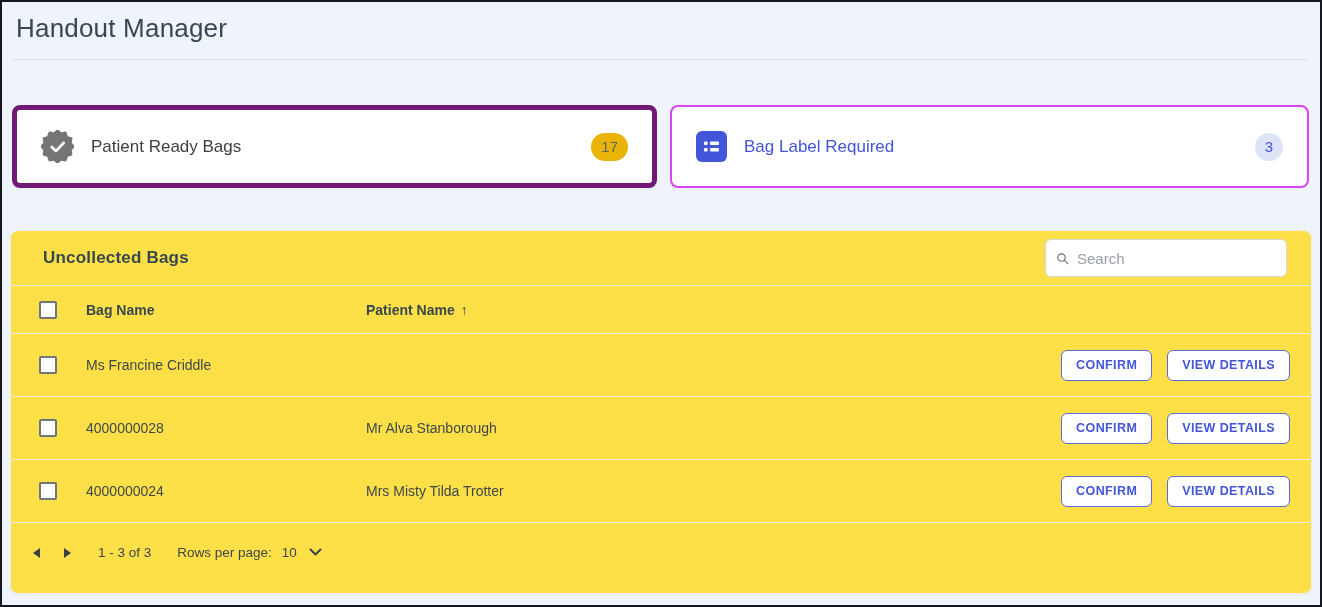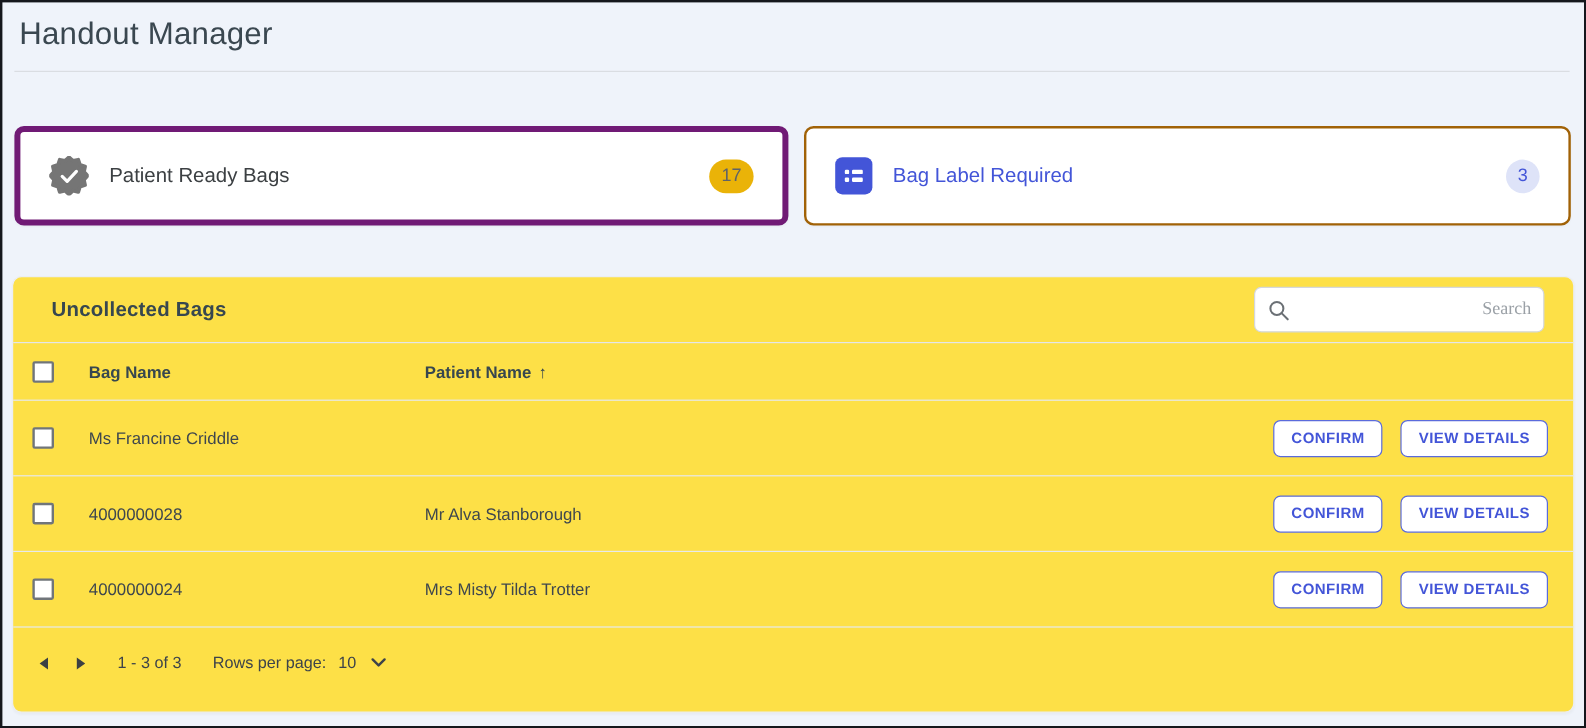--- a/index.html
+++ b/index.html
@@ -31,21 +31,21 @@
   }
   .tab-card {
     flex:1; background:#ffffff; border-radius:8px;
     border:5px solid #701a75;
     display:flex; align-items:center;
     padding:0 24px;
     box-shadow:0 1px 2px rgba(0,0,0,0.03);
     cursor:pointer;
   }
   .tab-card.selected {
-    border:2px solid #a16207;
+    border:2px solid #d946ef;
   }
   .tab-label { font-size:17px; color:#3c4043; margin-left:17px; }
   .tab-card.selected .tab-label { color:#4355d8; }
   .tab-count {
     margin-left:auto;
     min-width:36px; height:28px; padding:0 10px;
     border-radius:14px;
     background:#eab308; color:#5f6368;
     font-size:15px;
     display:flex; align-items:center; justify-content:center;
@@ -77,31 +77,30 @@
   .search-box {
     margin-left:auto;
     width:242px; height:38px;
     border:1px solid #d4d7dc; border-radius:6px;
     display:flex; align-items:center;
     padding:0 10px; background:#fff;
   }
   .search-box input {
     border:none; outline:none; flex:1; margin-left:8px;
     font-size:15px; color:#3c4043;
-    font-family:Liberation Serif, serif;
-    text-align:right;
+    font-family:Liberation Sans, sans-serif;
   }
   .search-box input::placeholder { color:#9aa0a6; }
 
   .divider { height:1px; background:#e4e6ea; }
 
   
   .thead-row, .trow {
     display:flex; align-items:center;
-    padding-left:16px; padding-right:21px;
+    padding-left:28px; padding-right:21px;
   }
   .thead-row { height:47px; }
   .trow { height:63px; border-top:1px solid #e7e9ec; }
   .col-check { width:18px; margin-right:29px; }
   .checkbox {
     width:18px; height:18px;
     border:2px solid #70757a; border-radius:2px;
     background:#fff; cursor:pointer;
   }
   .col-bag { width:280px; font-size:14px; }

